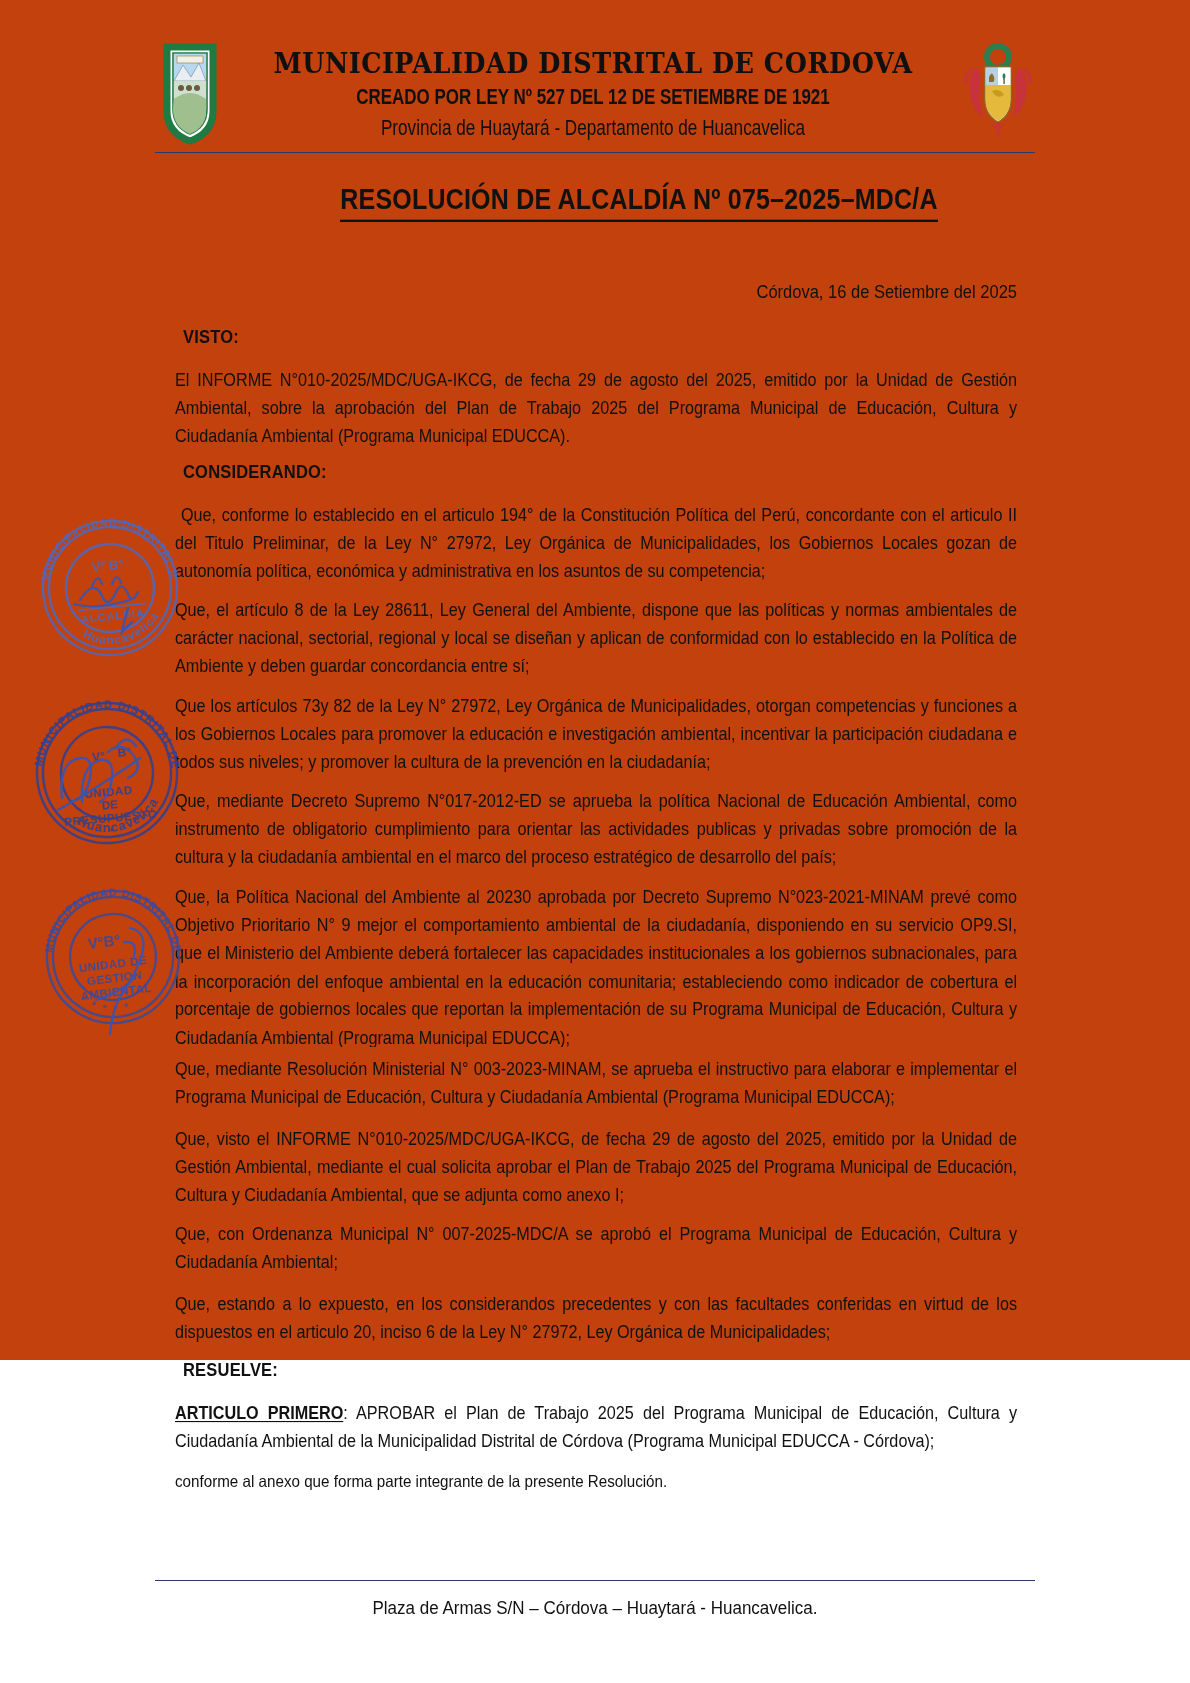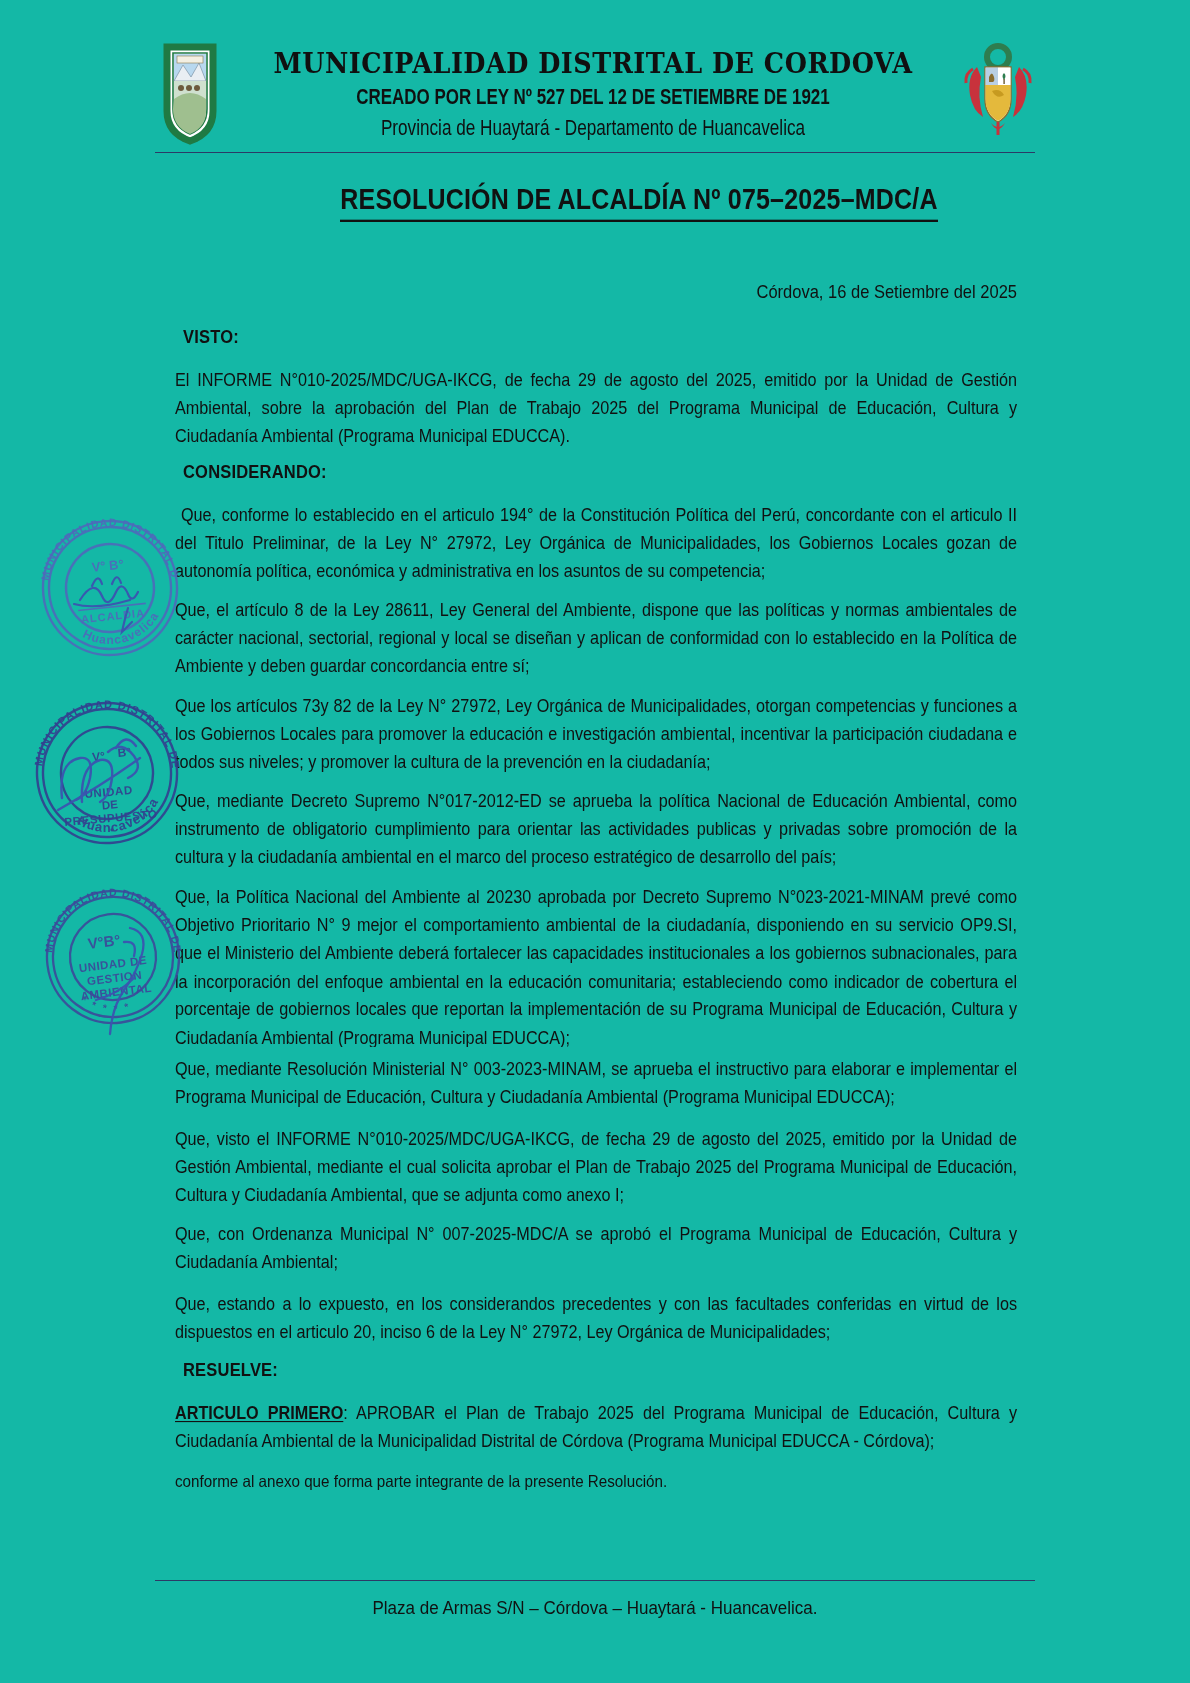--- a/index.html
+++ b/index.html
@@ -11,22 +11,22 @@
     width: 1190px;
     height: 1683px;
     font-family: "Liberation Sans", sans-serif;
     color: #111111;
     position: relative;
     overflow: hidden;
   }
   .page {
     position: relative;
     width: 1190px;
-    height: 1683px;
-    background: #14b8a6;
+    height: 1360px;
+    background: #c2410c;
   }
 
   
   .letterhead {
     position: absolute;
     left: 155px;
     top: 38px;
     width: 880px;
     height: 110px;
     display: flex;

